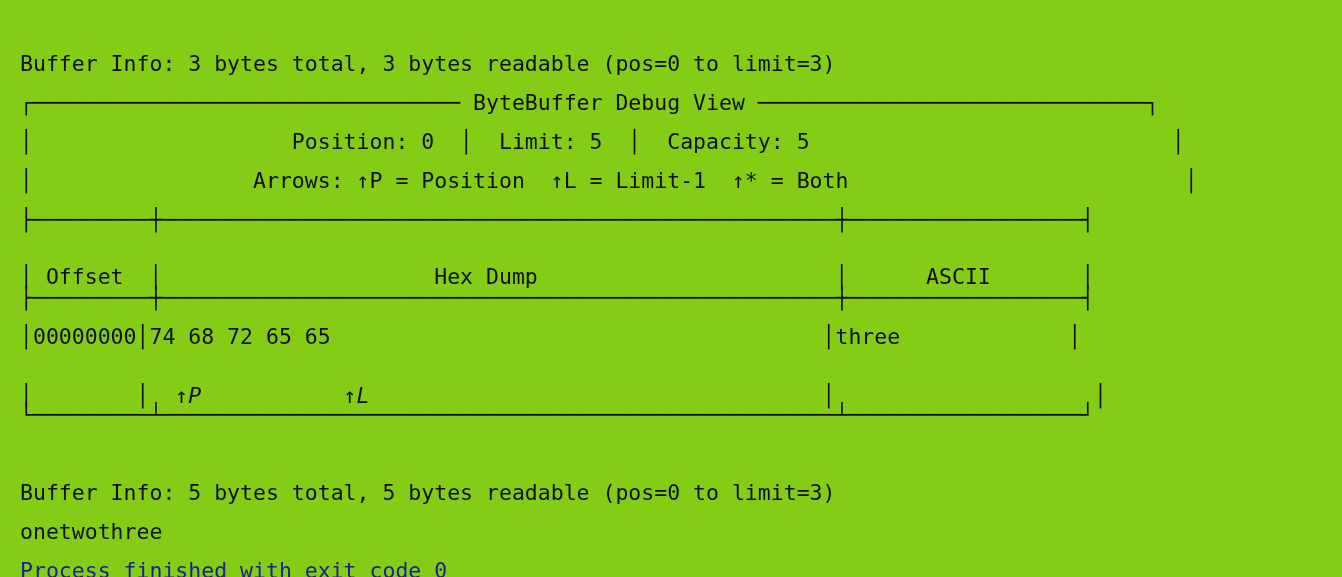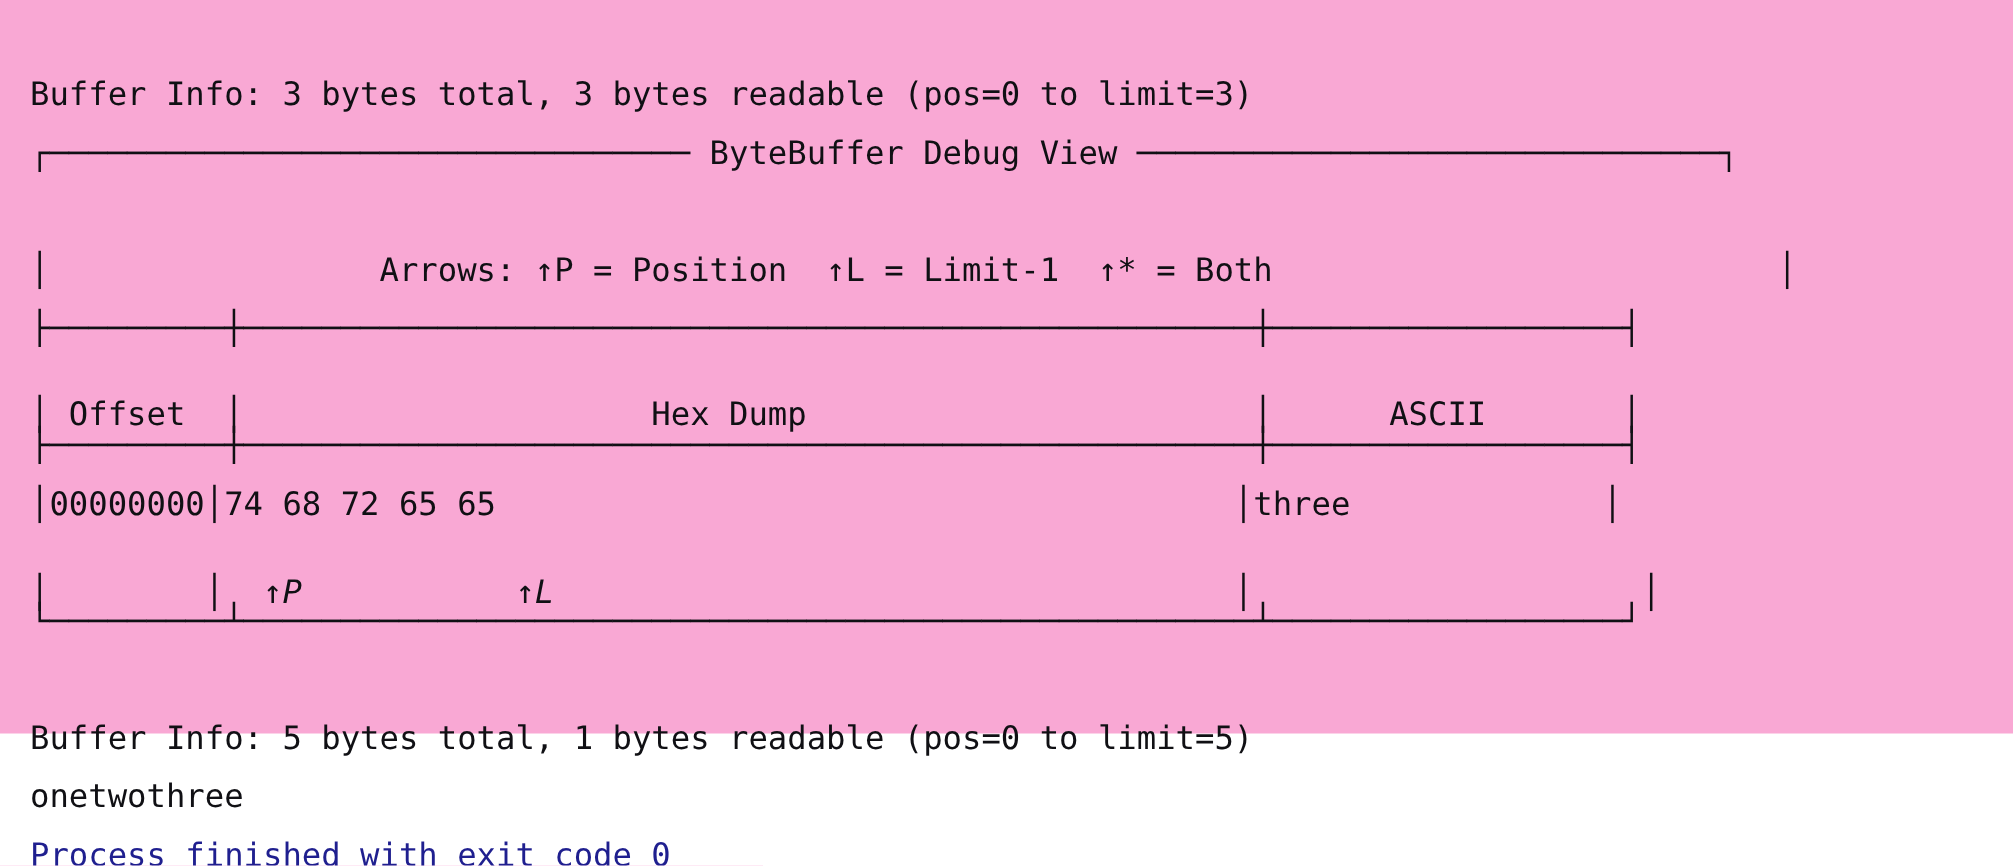--- a/index.html
+++ b/index.html
@@ -10,22 +10,22 @@
     width: 1342px;
     height: 577px;
     overflow: hidden;
   }
   body {
     font-family: "DejaVu Sans Mono", "Liberation Mono", monospace;
   }
   #console {
     position: relative;
     width: 1342px;
-    height: 489px;
-    background: #f9a8d4;
+    height: 577px;
+    background: #84cc16;
     padding: 0;
   }
   .line {
     position: absolute;
     left: 20px;
     white-space: pre;
     font-family: "DejaVu Sans Mono", "Liberation Mono", monospace;
     font-size: 21.5px;
     line-height: 39px;
     letter-spacing: 0px;
@@ -55,36 +55,37 @@
 </style>
 </head>
 <body>
 
 <div id="console">
 
   <div class="line plain r0">Buffer Info: 3 bytes total, 3 bytes readable (pos=0 to limit=3)</div>
 
   <div class="line plain r1">┌───────────────────────────────── ByteBuffer Debug View ──────────────────────────────┐</div>
 
+  <div class="line plain r2">│                    Position: 0  │  Limit: 5  │  Capacity: 5                            │</div>
 
   <div class="line plain r3">│                 Arrows: ↑P = Position  ↑L = Limit-1  ↑* = Both                          │</div>
 
   <div class="line plain r4">├─────────┼────────────────────────────────────────────────────┼──────────────────┤</div>
 
   <div class="line plain r5">│ Offset  │                     Hex Dump                       │      ASCII       │</div>
 
   <div class="line plain r6">├─────────┼────────────────────────────────────────────────────┼──────────────────┤</div>
 
   <div class="line plain r7">│00000000│74 68 72 65 65                                      │three             │</div>
 
   <div class="line plain r8">│        │  ↑P           ↑L                                   │                    │</div>
 
   <div class="line plain r9">└─────────┴────────────────────────────────────────────────────┴──────────────────┘</div>
 
   <div class="line plain r10"></div>
 
-  <div class="line plain r11">Buffer Info: 5 bytes total, 1 bytes readable (pos=0 to limit=5)</div>
+  <div class="line plain r11">Buffer Info: 5 bytes total, 5 bytes readable (pos=0 to limit=3)</div>
 
   <div class="line ascii-out r12">onetwothree</div>
 
   <div class="line exitcode r13">Process finished with exit code 0</div>
 
 </div>
 
 </body></html>

